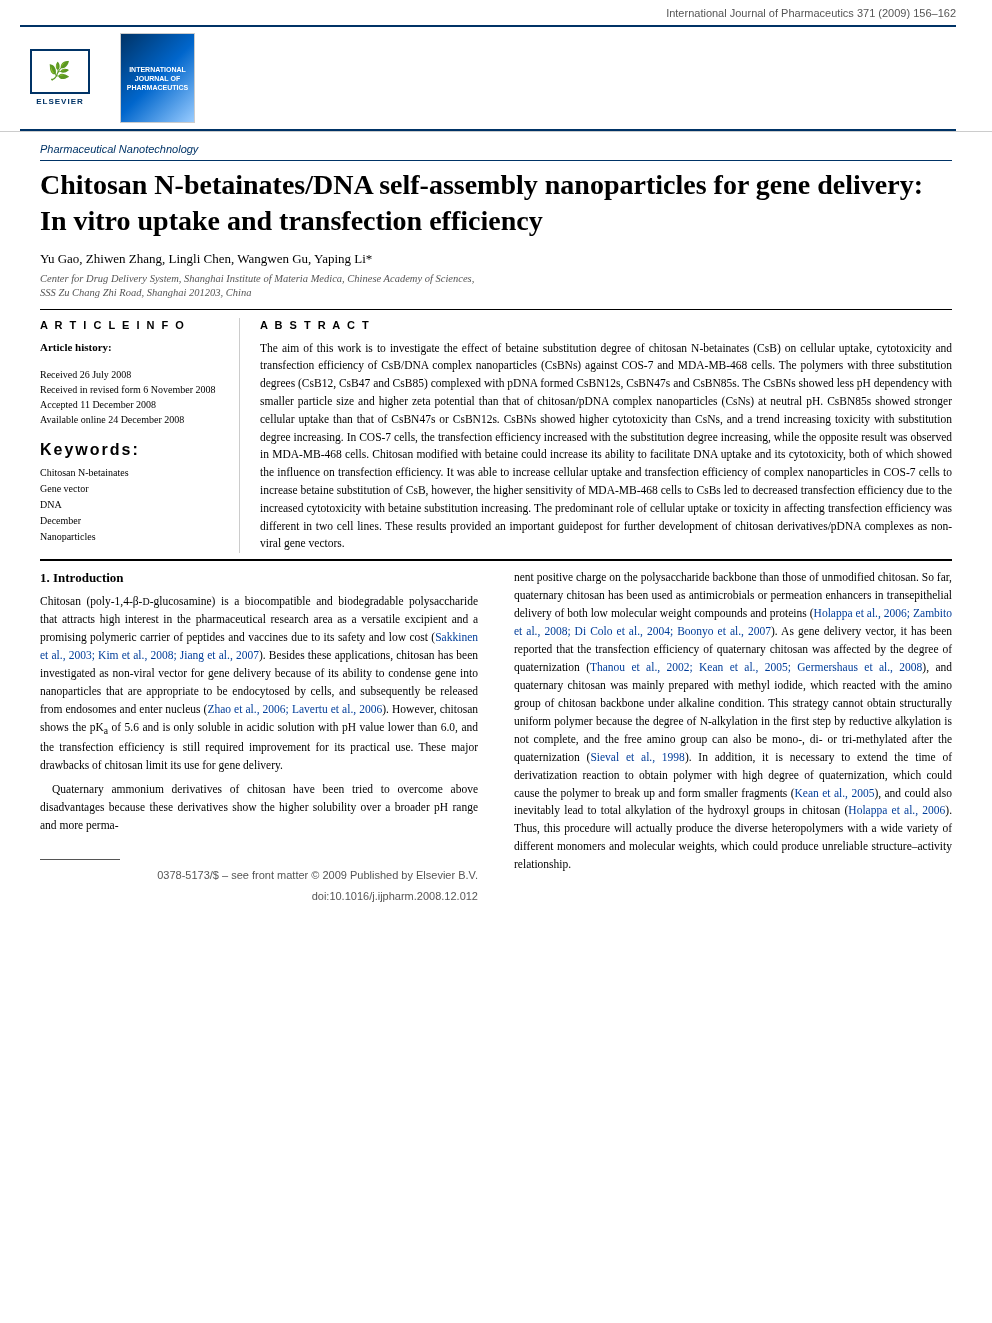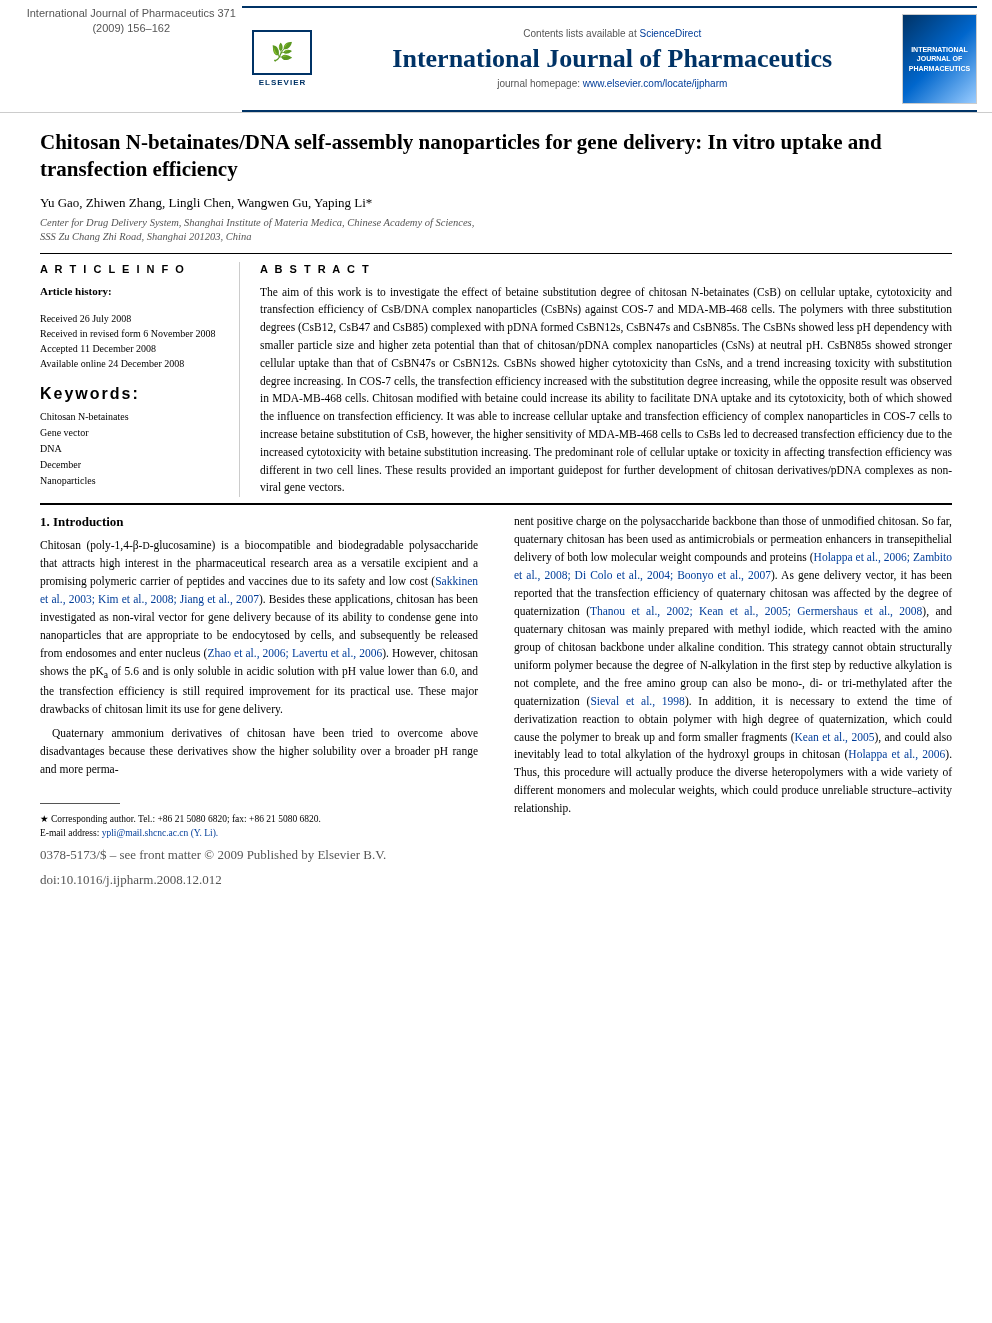--- a/index.html
+++ b/index.html
@@ -15,24 +15,24 @@
     .page-wrapper {
       width: 992px;
       min-height: 1323px;
       background: #fff;
       padding: 0;
     }
     
     .journal-header {
       background: #fff;
       border-bottom: 1px solid #ccc;
-      padding: 6px 15px 0 20px;
-      display: flex;
-      flex-direction: row;
-      align-items: flex-start;
+      padding: 6px 36px 0 20px;
+      display: flex;
+      flex-direction: column;
+      align-items: flex-end;
     }
     .journal-ref-line {
       font-size: 11px;
       color: #555;
       text-align: center;
       margin-bottom: 4px;
       font-family: Arial, sans-serif;
     }
     .header-content {
       display: flex;
@@ -136,21 +136,21 @@
     .section-label {
       font-size: 11px;
       font-style: italic;
       color: #003366;
       font-family: Arial, sans-serif;
       margin-bottom: 4px;
       border-bottom: 1px solid #003366;
       padding-bottom: 2px;
     }
     .article-title {
-      font-size: 21px;
+      font-size: 28px;
       font-weight: bold;
       color: #000;
       font-family: Times New Roman, serif;
       line-height: 1.3;
       margin-bottom: 10px;
       margin-top: 6px;
     }
     .authors {
       font-size: 13px;
       color: #000;
@@ -284,62 +284,53 @@
       width: 80px;
       margin: 8px 0;
     }
     .footnote-text {
       font-size: 9.5px;
       color: #000;
       font-family: Times New Roman, serif;
       line-height: 1.5;
     }
     .issn-line {
-      font-size: 13px;
-      color: #555;
-      font-family: Liberation Serif, serif;
+      font-size: 11px;
+      color: #555;
+      font-family: Liberation Sans, sans-serif;
       margin-top: 6px;
+      text-align: right;
     }
   </style>
 </head>
 <body>
 
 <div class="page-wrapper">
 
   <div class="journal-header">
     <div class="journal-ref-line">International Journal of Pharmaceutics 371 (2009) 156–162</div>
     <div class="header-content">
 
       <div class="elsevier-logo">
         <div class="elsevier-logo-box">
           <span class="elsevier-tree">🌿</span>
         </div>
         <div class="elsevier-label">ELSEVIER</div>
       </div>
 
-      <div class="journal-title-block">
-        <div class="sciencedirect-line">
-          <span>Contents lists available at</span>
-          <a class="sciencedirect-link">ScienceDirect</a>
-        </div>
-        <div class="journal-main-title">International Journal of Pharmaceutics</div>
-        <div class="journal-homepage-line">
-          <span>journal homepage:</span>
-          <a class="journal-homepage-link">www.elsevier.com/locate/ijpharm</a>
-        </div>
-      </div>
 
       <div class="journal-cover-img">
         <div class="cover-text">INTERNATIONAL JOURNAL OF PHARMACEUTICS</div>
       </div>
     </div>
   </div>
 
   <div class="article-body">
 
+    <div class="section-label">Pharmaceutical Nanotechnology</div>
 
     <div class="article-title">Chitosan N-betainates/DNA self-assembly nanoparticles for gene delivery: In vitro uptake and transfection efficiency</div>
 
     <div class="authors">
       <span>Yu Gao, Zhiwen Zhang, Lingli Chen, Wangwen Gu, Yaping Li*</span>
     </div>
 
     <div class="affiliation">
       <span>Center for Drug Delivery System, Shanghai Institute of Materia Medica, Chinese Academy of Sciences,</span><br>
       <span>SSS Zu Chang Zhi Road, Shanghai 201203, China</span>
@@ -380,26 +371,20 @@
 
       <div class="article-col">
         <div class="section-heading">1.  Introduction</div>
         <div class="body-text">
           <p>Chitosan (poly-1,4-β-<span style="font-size:10px">D</span>-glucosamine) is a biocompatible and biodegradable polysaccharide that attracts high interest in the pharmaceutical research area as a versatile excipient and a promising polymeric carrier of peptides and vaccines due to its safety and low cost (<a class="ref-link">Sakkinen et al., 2003; Kim et al., 2008; Jiang et al., 2007</a>). Besides these applications, chitosan has been investigated as non-viral vector for gene delivery because of its ability to condense gene into nanoparticles that are appropriate to be endocytosed by cells, and subsequently be released from endosomes and enter nucleus (<a class="ref-link">Zhao et al., 2006; Lavertu et al., 2006</a>). However, chitosan shows the pK<sub>a</sub> of 5.6 and is only soluble in acidic solution with pH value lower than 6.0, and the transfection efficiency is still required improvement for its practical use. These major drawbacks of chitosan limit its use for gene delivery.</p>
           <p>Quaternary ammonium derivatives of chitosan have been tried to overcome above disadvantages because these derivatives show the higher solubility over a broader pH range and more perma-</p>
         </div>
 
         <div style="margin-top: auto; padding-top: 10px;">
           <hr class="footnote-divider">
-          <div class="footnote-text">
-            <span>★ </span>
-            <span>Corresponding author. Tel.: +86 21 5080 6820; fax: +86 21 5080 6820.</span><br>
-            <span>E-mail address:</span>
-            <a class="ref-link">ypli@mail.shcnc.ac.cn (Y. Li).</a>
-          </div>
           <div class="issn-line">0378-5173/$ – see front matter © 2009 Published by Elsevier B.V.</div>
           <div class="issn-line">doi:10.1016/j.ijpharm.2008.12.012</div>
         </div>
       </div>
 
       <div class="article-col">
         <div class="body-text">
           <p style="text-indent:0">nent positive charge on the polysaccharide backbone than those of unmodified chitosan. So far, quaternary chitosan has been used as antimicrobials or permeation enhancers in transepithelial delivery of both low molecular weight compounds and proteins (<a class="ref-link">Holappa et al., 2006; Zambito et al., 2008; Di Colo et al., 2004; Boonyo et al., 2007</a>). As gene delivery vector, it has been reported that the transfection efficiency of quaternary chitosan was affected by the degree of quaternization (<a class="ref-link">Thanou et al., 2002; Kean et al., 2005; Germershaus et al., 2008</a>), and quaternary chitosan was mainly prepared with methyl iodide, which reacted with the amino group of chitosan backbone under alkaline condition. This strategy cannot obtain structurally uniform polymer because the degree of N-alkylation in the first step by reductive alkylation is not complete, and the free amino group can also be mono-, di- or tri-methylated after the quaternization (<a class="ref-link">Sieval et al., 1998</a>). In addition, it is necessary to extend the time of derivatization reaction to obtain polymer with high degree of quaternization, which could cause the polymer to break up and form smaller fragments (<a class="ref-link">Kean et al., 2005</a>), and could also inevitably lead to total alkylation of the hydroxyl groups in chitosan (<a class="ref-link">Holappa et al., 2006</a>). Thus, this procedure will actually produce the diverse heteropolymers with a wide variety of different monomers and molecular weights, which could produce unreliable structure–activity relationship.</p>
         </div>
       </div>

